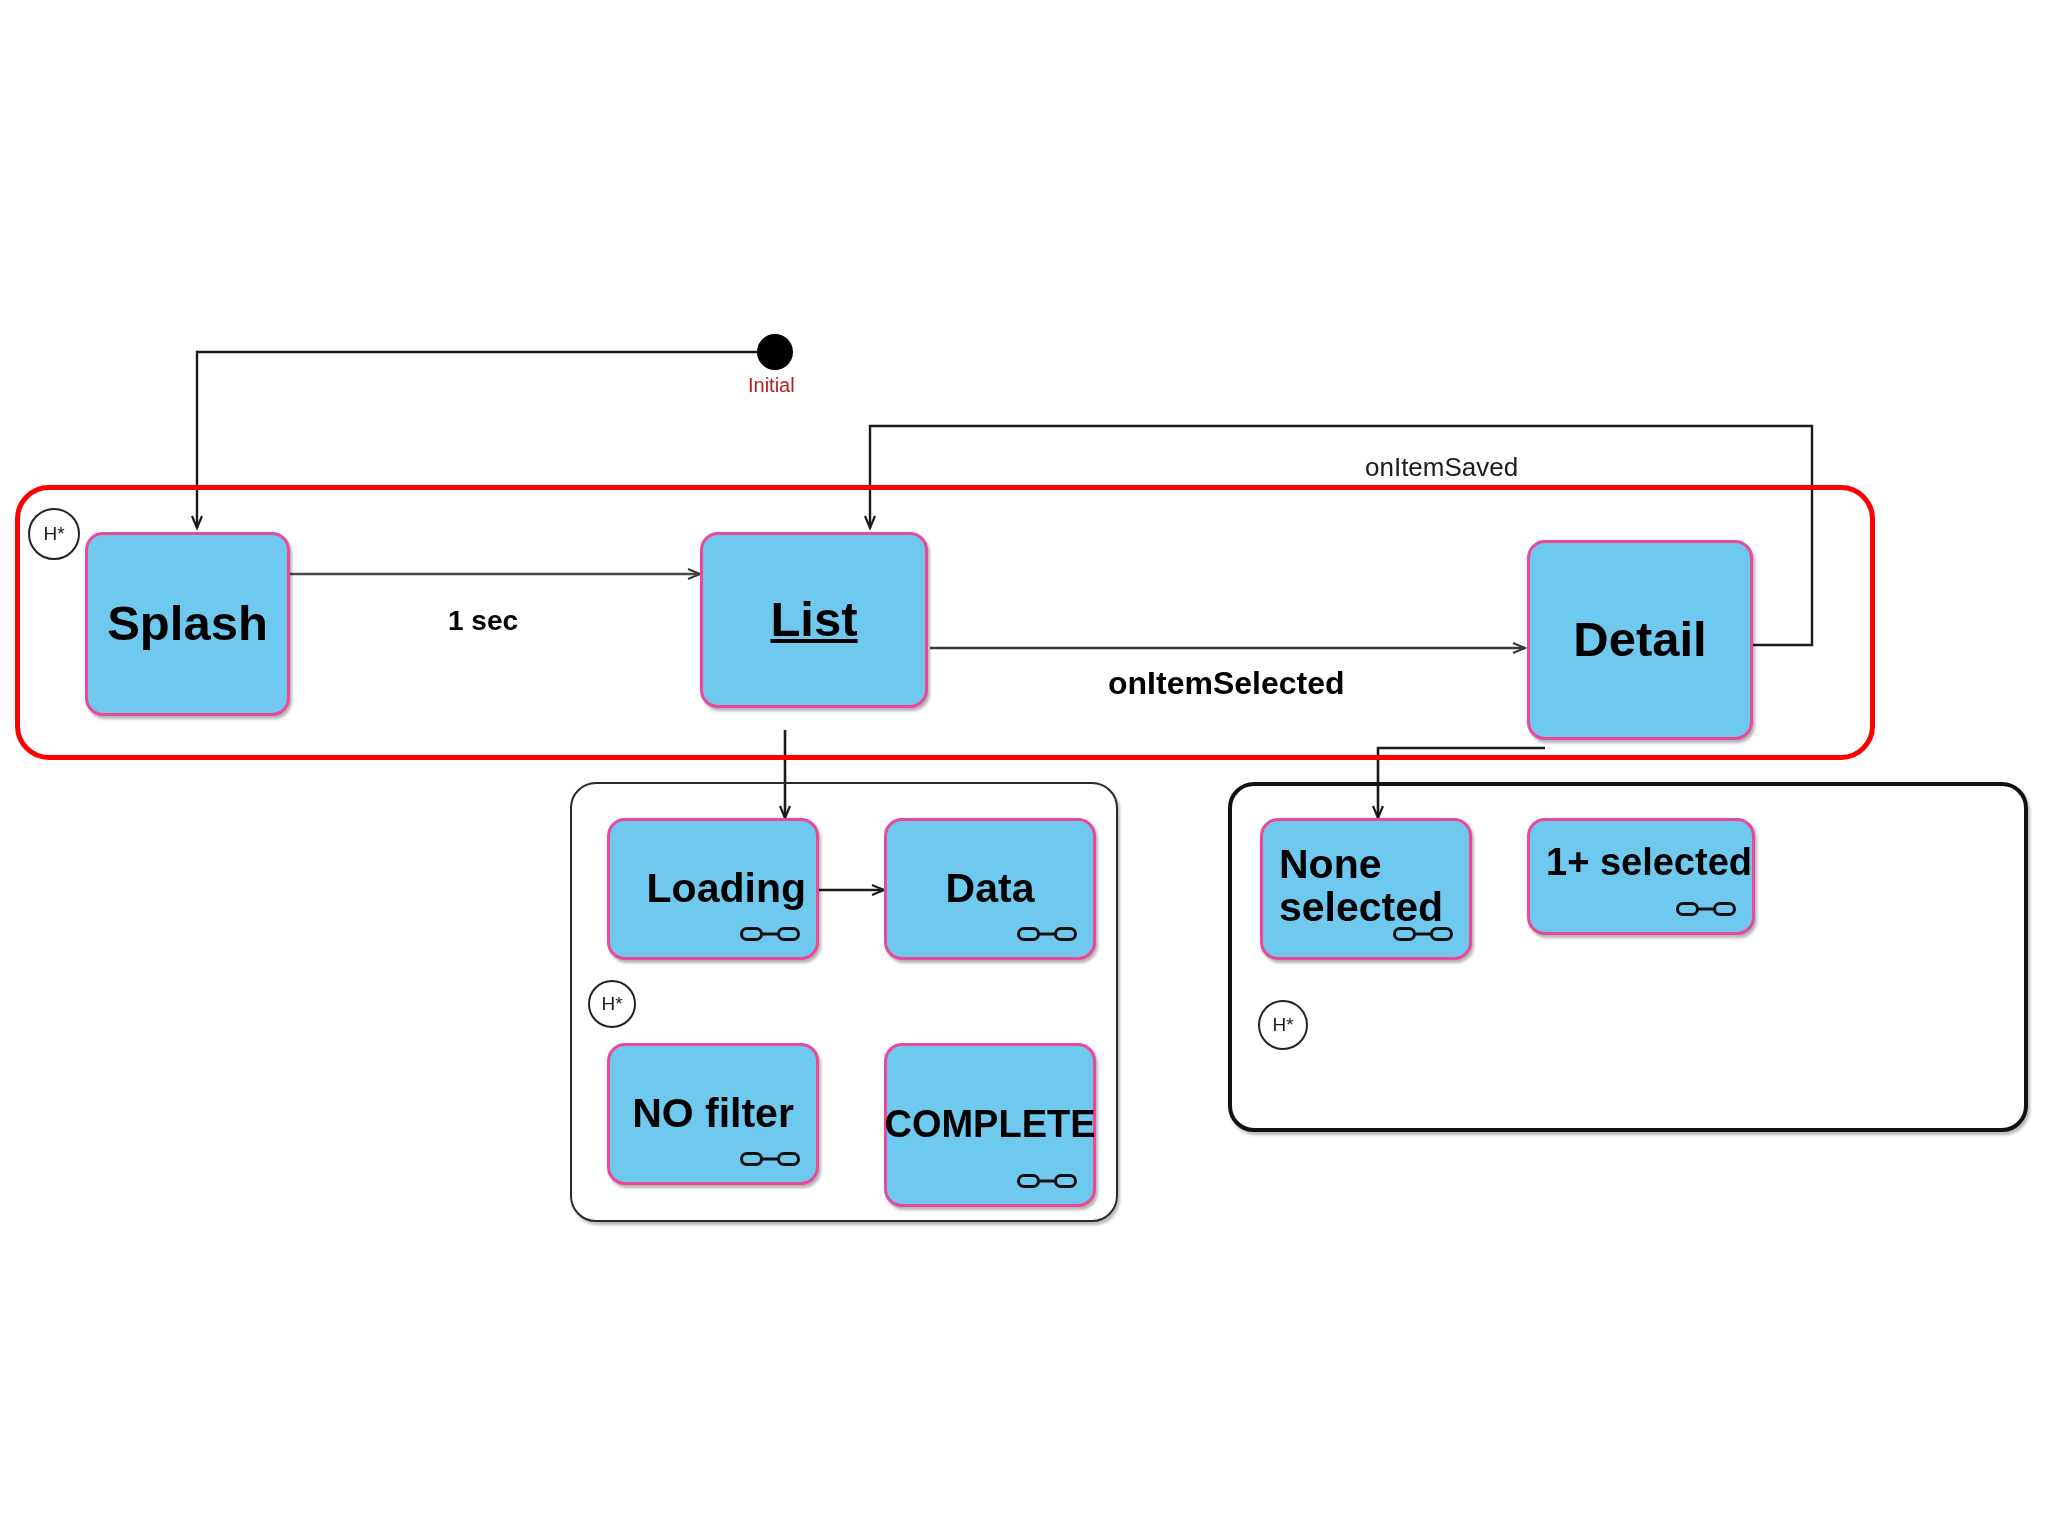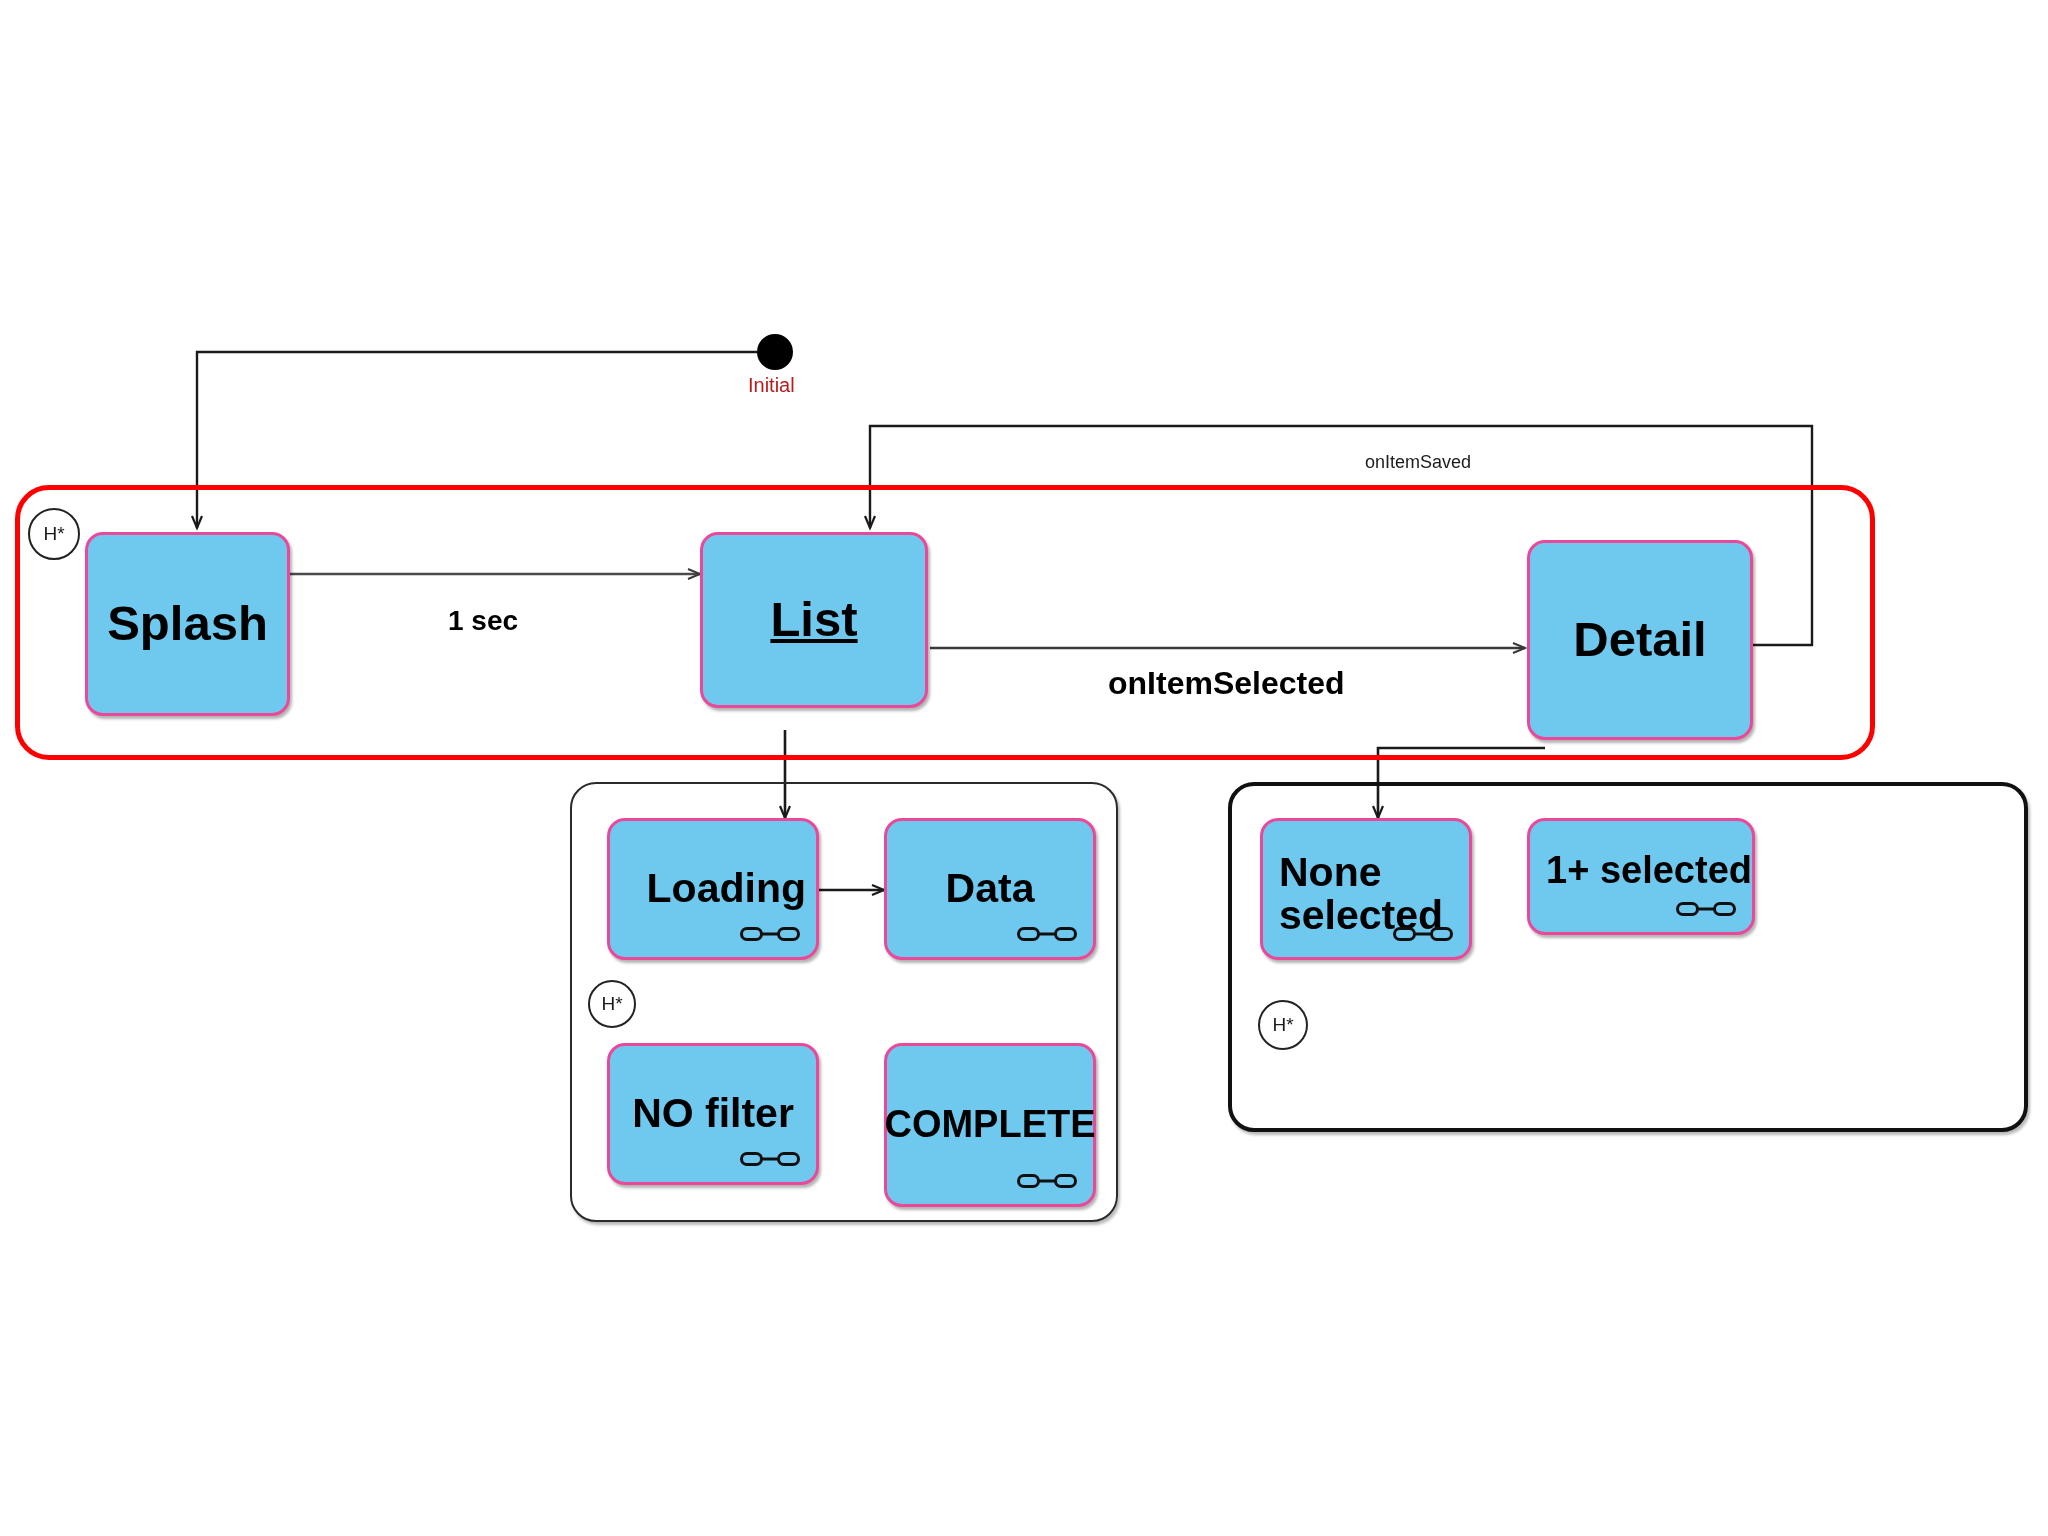--- a/index.html
+++ b/index.html
@@ -48,21 +48,21 @@
   .state.sub { font-size: 41px; }
   .state.sub2 { font-size: 38px; }
   .state .txt { display: block; padding: 0 10px; }
 
   
   .state.tl {
     align-items: flex-start;
     justify-content: flex-start;
     text-align: left;
   }
-  .state.tl .txt { padding: 30px 0 0 16px; }
+  .state.tl .txt { padding: 22px 0 0 16px; }
 
   
   .substate-icon {
     position: absolute;
     right: 16px;
     bottom: 14px;
     width: 60px;
     height: 18px;
   }
 
@@ -120,21 +120,21 @@
   
   .tlabel {
     position: absolute;
     white-space: nowrap;
     color: #000000;
     font-family: "Liberation Sans", sans-serif;
   }
   .tlabel.bold { font-weight: bold; }
   .tlabel.l-1sec { font-size: 28px; }
   .tlabel.l-sel  { font-size: 32px; }
-  .tlabel.l-saved{ font-size: 18px; font-weight: normal; color: #1c1c1c; }
+  .tlabel.l-saved{ font-size: 26px; font-weight: normal; color: #1c1c1c; }
 </style>
 </head>
 <body>
 
 <div id="canvas">
 
   <svg class="wires" viewBox="0 0 2048 1536" xmlns="http://www.w3.org/2000/svg">
     <defs>
       <marker id="arrowOpen" markerWidth="16" markerHeight="16" refX="13" refY="6" orient="auto" markerUnits="userSpaceOnUse">
         <path d="M1,1 L13,6 L1,11" fill="none" stroke="#1a1a1a" stroke-width="2.2"></path>

